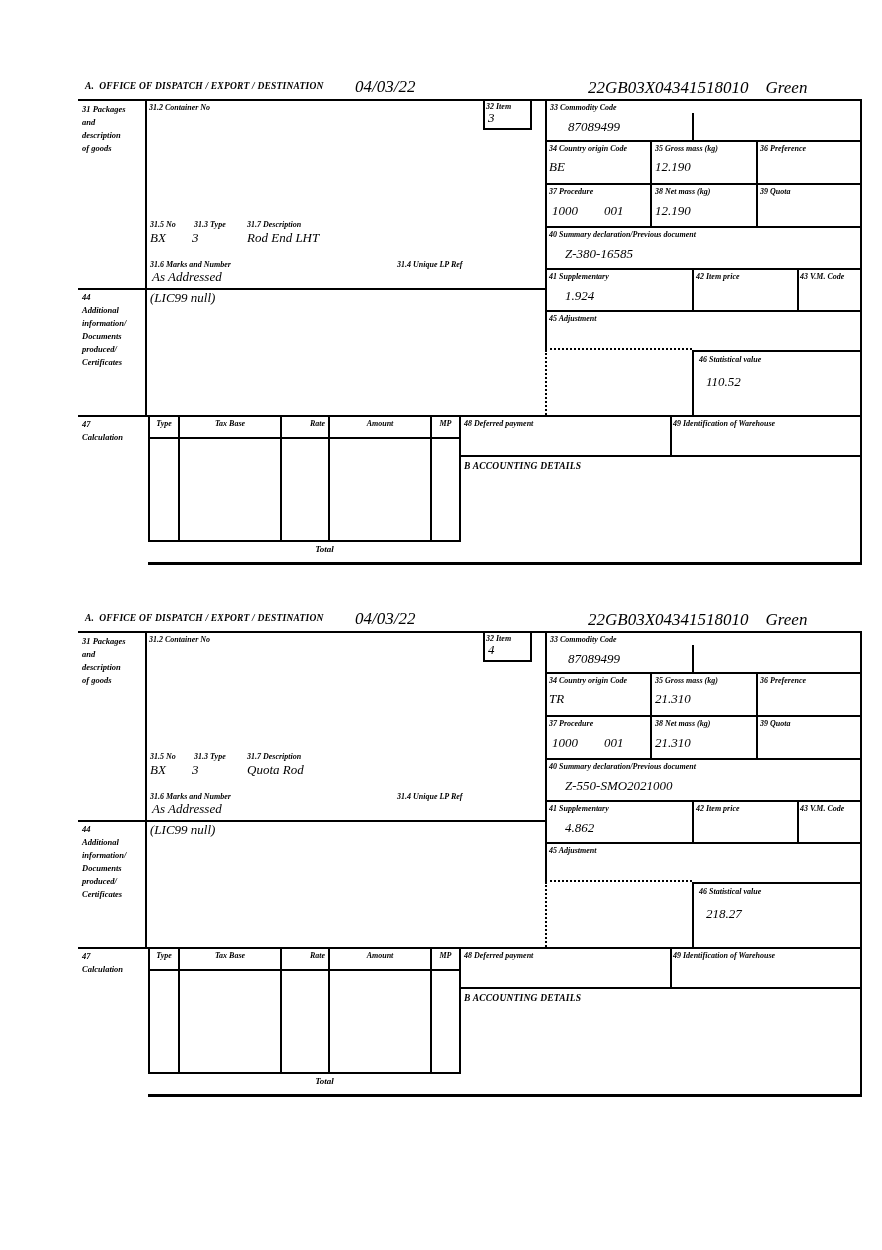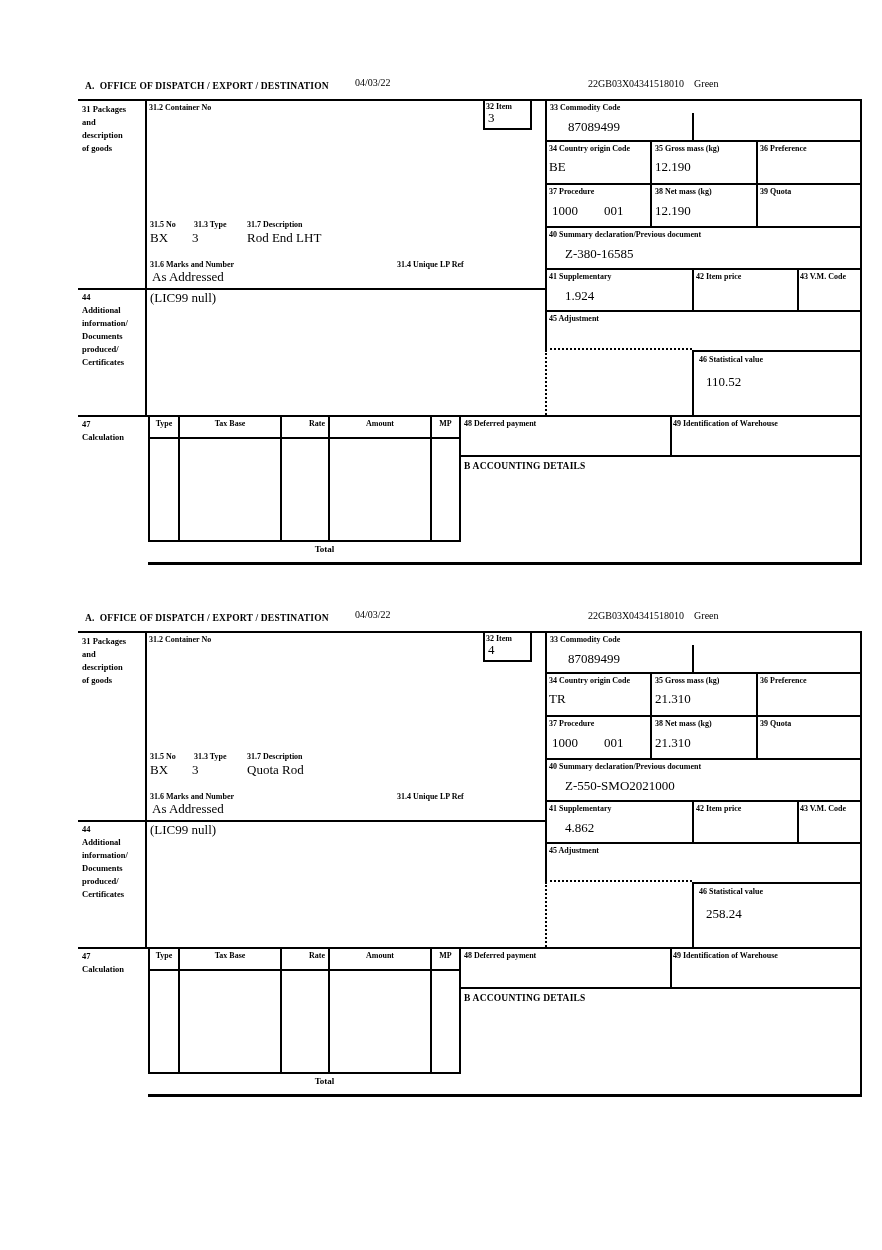--- a/index.html
+++ b/index.html
@@ -1,31 +1,31 @@
 <!DOCTYPE html>
 <html><head>
 <meta charset="utf-8">
 <style>
   html,body{margin:0;padding:0;}
   body{
     width:882px;height:1250px;background:#ffffff;position:relative;
     font-family:"Liberation Serif","DejaVu Serif",serif;color:#000;
     -webkit-font-smoothing:antialiased;
   }
-  .form{position:absolute;left:78px;width:786px;height:487px;}
+  .form{position:absolute;left:78px;width:786px;height:487px;font-style:italic;}
   .form-0{top:79px;}
   .form-1{top:611px;}
   .ln{position:absolute;background:#000;}
   .dot-h{position:absolute;height:0;border-top:2px dotted #000;}
   .dot-v{position:absolute;width:0;border-left:2px dotted #000;}
   .lbl{position:absolute;font-size:8px;font-weight:bold;line-height:9px;white-space:pre-line;}
   .side-lbl{position:absolute;font-size:8.5px;font-weight:bold;line-height:13px;white-space:pre-line;width:62px;}
   .val{position:absolute;font-size:13px;line-height:14px;white-space:pre;}
   .hdr-office{position:absolute;font-size:9.5px;font-weight:bold;letter-spacing:.2px;white-space:pre;}
-  .hdr-val{position:absolute;font-size:10px;white-space:pre;}
+  .hdr-val{position:absolute;font-size:17px;white-space:pre;}
   .colhead{position:absolute;font-size:8px;font-weight:bold;text-align:center;}
   .b-acct{position:absolute;font-size:9.5px;font-weight:bold;letter-spacing:.2px;}
   .total-lbl{position:absolute;font-size:9px;font-weight:bold;text-align:center;}
 </style>
 </head>
 <body>
 
   <section class="form form-0">
 
     <div class="hdr-office" style="left:7px;top:2px">A.  OFFICE OF DISPATCH / EXPORT / DESTINATION</div>
@@ -218,21 +218,21 @@
     <div class="lbl" style="left:471px;top:151px">40 Summary declaration/Previous document</div>
     <div class="val" style="left:487px;top:168px">Z-550-SMO2021000</div>
     <div class="lbl" style="left:471px;top:193px">41 Supplementary</div>
     <div class="val" style="left:487px;top:210px">4.862</div>
     <div class="lbl" style="left:618px;top:193px">42 Item price</div>
     <div class="lbl" style="left:722px;top:193px">43 V.M. Code</div>
 
     <div class="val" style="left:72px;top:212px">(LIC99 null)</div>
     <div class="lbl" style="left:471px;top:235px">45 Adjustment</div>
     <div class="lbl" style="left:621px;top:276px">46 Statistical value</div>
-    <div class="val" style="left:628px;top:296px">258.24</div>
+    <div class="val" style="left:628px;top:296px">218.27</div>
 
     <div class="colhead" style="left:70px;top:340px;width:32px">Type</div>
     <div class="colhead" style="left:102px;top:340px;width:100px">Tax Base</div>
     <div class="colhead" style="left:202px;top:340px;width:45px;text-align:right">Rate</div>
     <div class="colhead" style="left:252px;top:340px;width:100px">Amount</div>
     <div class="colhead" style="left:352px;top:340px;width:31px">MP</div>
 
     <div class="lbl" style="left:386px;top:340px">48 Deferred payment</div>
     <div class="lbl" style="left:595px;top:340px">49 Identification of Warehouse</div>
     <div class="b-acct" style="left:386px;top:382px">B ACCOUNTING DETAILS</div>

